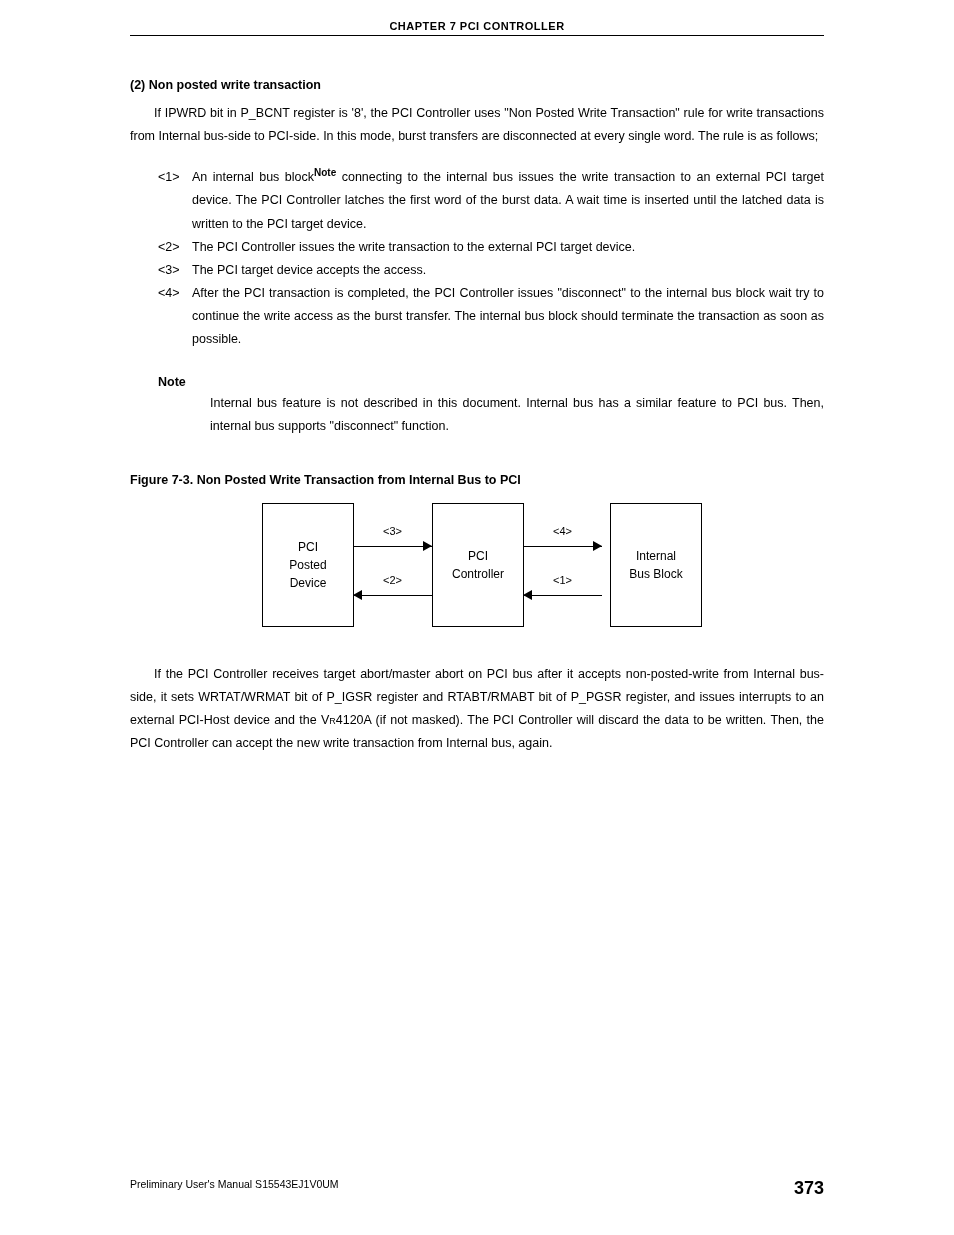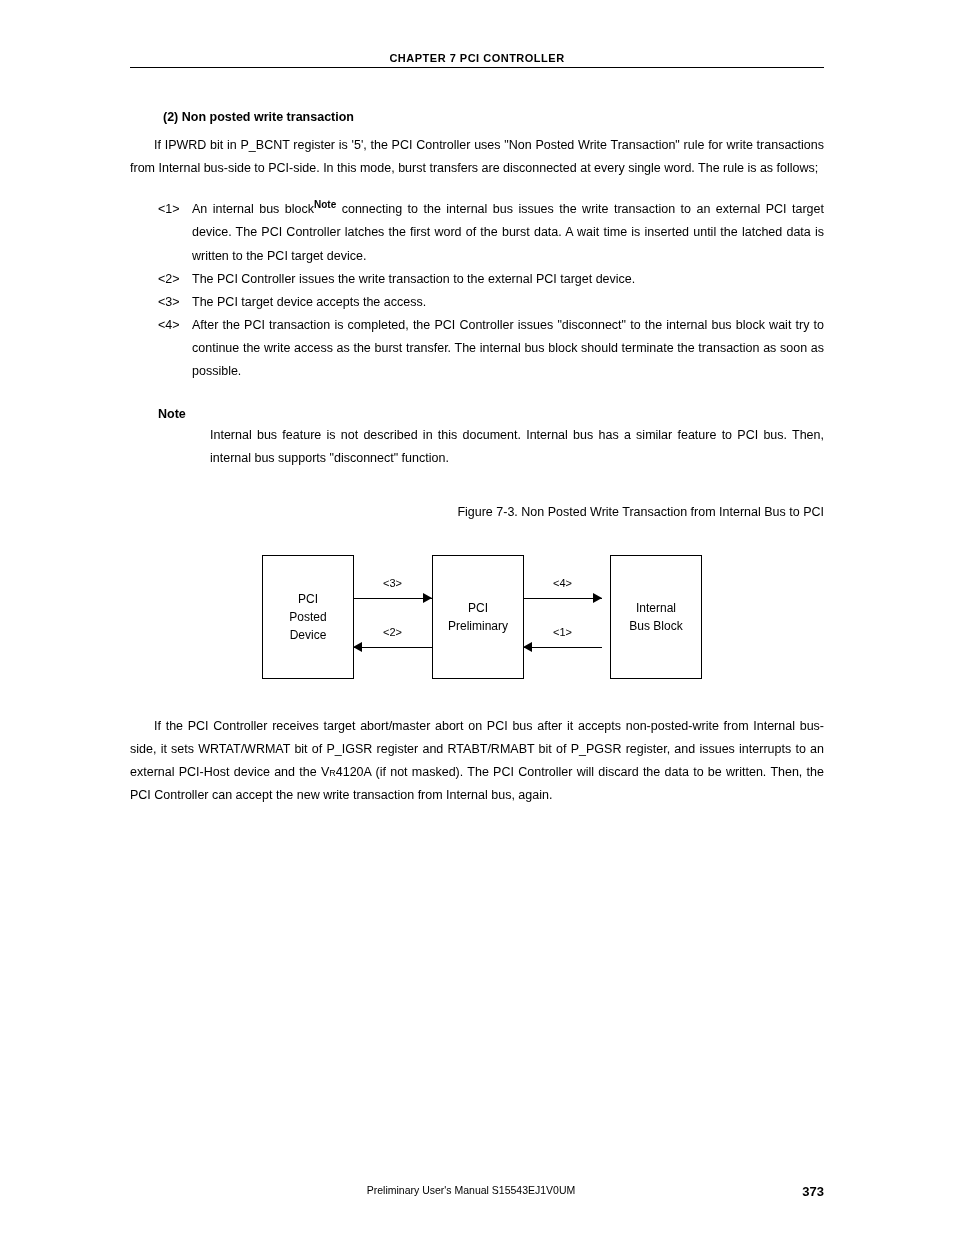--- a/index.html
+++ b/index.html
@@ -6,39 +6,38 @@
     margin: 0;
     padding: 0;
     background: #fff;
     font-family: Arial, Helvetica, sans-serif;
     color: #000;
     width: 954px;
     height: 1235px;
     position: relative;
   }
   .page {
-    padding: 52px 130px 0 130px;
+    padding: 20px 130px 0 130px;
   }
   .chapter-header {
     text-align: center;
     font-size: 11px;
     font-weight: bold;
     letter-spacing: 0.5px;
     margin-bottom: 3px;
   }
   .hr {
     border: none;
     border-top: 1.5px solid #000;
     margin: 0 0 42px 0;
   }
   .section-title {
     font-size: 12.5px;
     font-weight: bold;
     margin-bottom: 10px;
-    margin-left: 33px;
   }
   .body-text {
     font-size: 12.5px;
     line-height: 1.85;
     text-align: justify;
     margin: 0 0 18px 0;
   }
   .indent {
     text-indent: 24px;
   }
@@ -73,24 +72,24 @@
   .note-label {
     flex: 0 0 52px;
     font-weight: bold;
   }
   .note-content {
     flex: 1;
     text-align: justify;
     margin-top: 21px;
   }
   .figure-caption {
-    text-align: right;
-    font-size: 12.5px;
-    font-weight: normal;
-    margin: 0 0 36px 0;
+    text-align: left;
+    font-size: 12.5px;
+    font-weight: bold;
+    margin: 0 0 16px 0;
   }
   
   .diagram {
     position: relative;
     width: 430px;
     height: 130px;
     margin: 0 auto 30px auto;
   }
   .dbox {
     position: absolute;
@@ -149,40 +148,40 @@
     left:130px;
     right:130px;
     display:flex;
     justify-content:space-between;
     align-items:baseline;
     font-size:10.5px;
   }
   .footer-center {
     position:absolute;
     left:0;right:12px;
-    text-align:center;
+    text-align:left;
   }
   .footer-page {
     font-weight:bold;
-    font-size:13px;
+    font-size:18px;
     margin-left:auto;
     z-index:1;
   }
   .sub { font-size:9px; vertical-align:baseline; position:relative; top:0px;}
 </style>
 </head>
 <body>
 
 <div class="page">
   <div class="chapter-header">CHAPTER  7   PCI CONTROLLER</div>
   <hr class="hr">
 
   <div class="section-title">(2)  Non posted write transaction</div>
 
-  <p class="body-text indent">If IPWRD bit in P_BCNT register is '5', the PCI Controller uses "Non Posted Write Transaction" rule for write transactions from Internal bus-side to PCI-side. In this mode, burst transfers are disconnected at every single word. The rule is as follows;</p>
+  <p class="body-text indent">If IPWRD bit in P_BCNT register is '8', the PCI Controller uses "Non Posted Write Transaction" rule for write transactions from Internal bus-side to PCI-side. In this mode, burst transfers are disconnected at every single word. The rule is as follows;</p>
 
   <div class="list">
     <div class="list-item">
       <div class="list-marker">&lt;1&gt;</div>
       <div class="list-content">
         <span>An internal bus block</span><sup>Note</sup><span> connecting to the internal bus issues the write transaction to an external PCI target device. The PCI Controller latches the first word of the burst data. A wait time is inserted until the latched data is written to the PCI target device.</span>
       </div>
     </div>
     <div class="list-item">
       <div class="list-marker">&lt;2&gt;</div>
@@ -206,21 +205,21 @@
   <div class="figure-caption">Figure 7-3.  Non Posted Write Transaction from Internal Bus to PCI</div>
 
   <div class="diagram">
     <div class="dbox box1">
       <span>PCI</span>
       <span>Posted</span>
       <span>Device</span>
     </div>
     <div class="dbox box2">
       <span>PCI</span>
-      <span>Preliminary</span>
+      <span>Controller</span>
     </div>
     <div class="dbox box3">
       <span>Internal</span>
       <span>Bus Block</span>
     </div>
 
     <div class="arrow" style="left:91px; width:79px; top:36px;">
       <div class="arrow-label">&lt;3&gt;</div>
       <div class="arrow-line"></div>
       <div class="arrow-head-right"></div>

